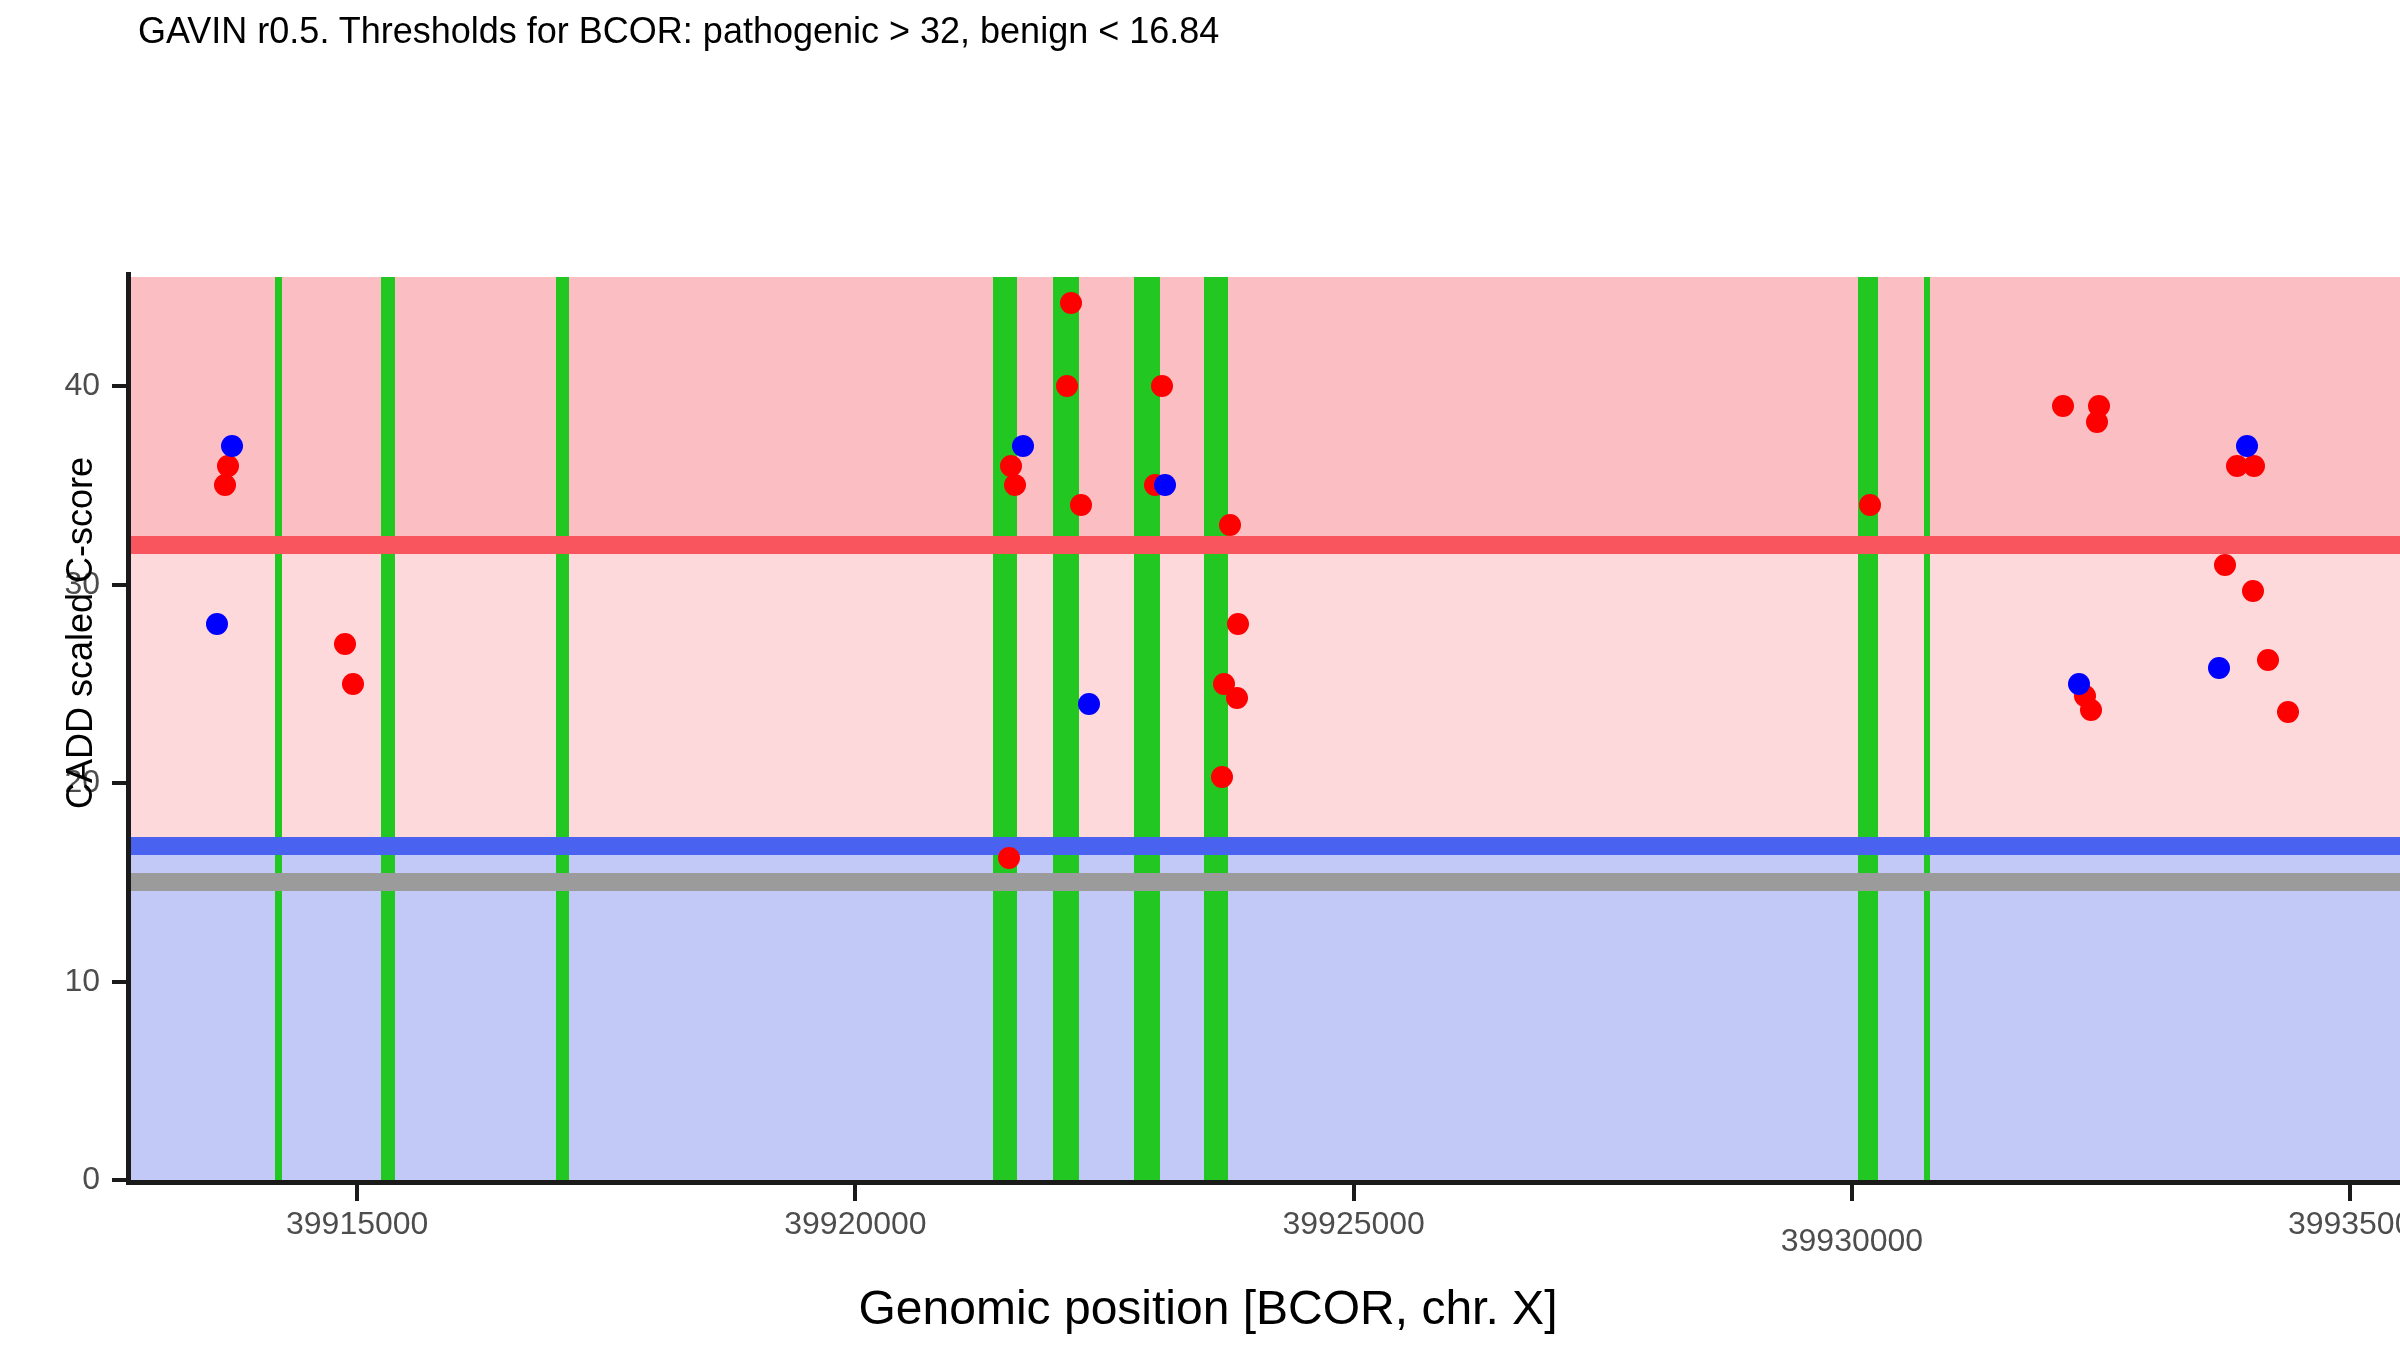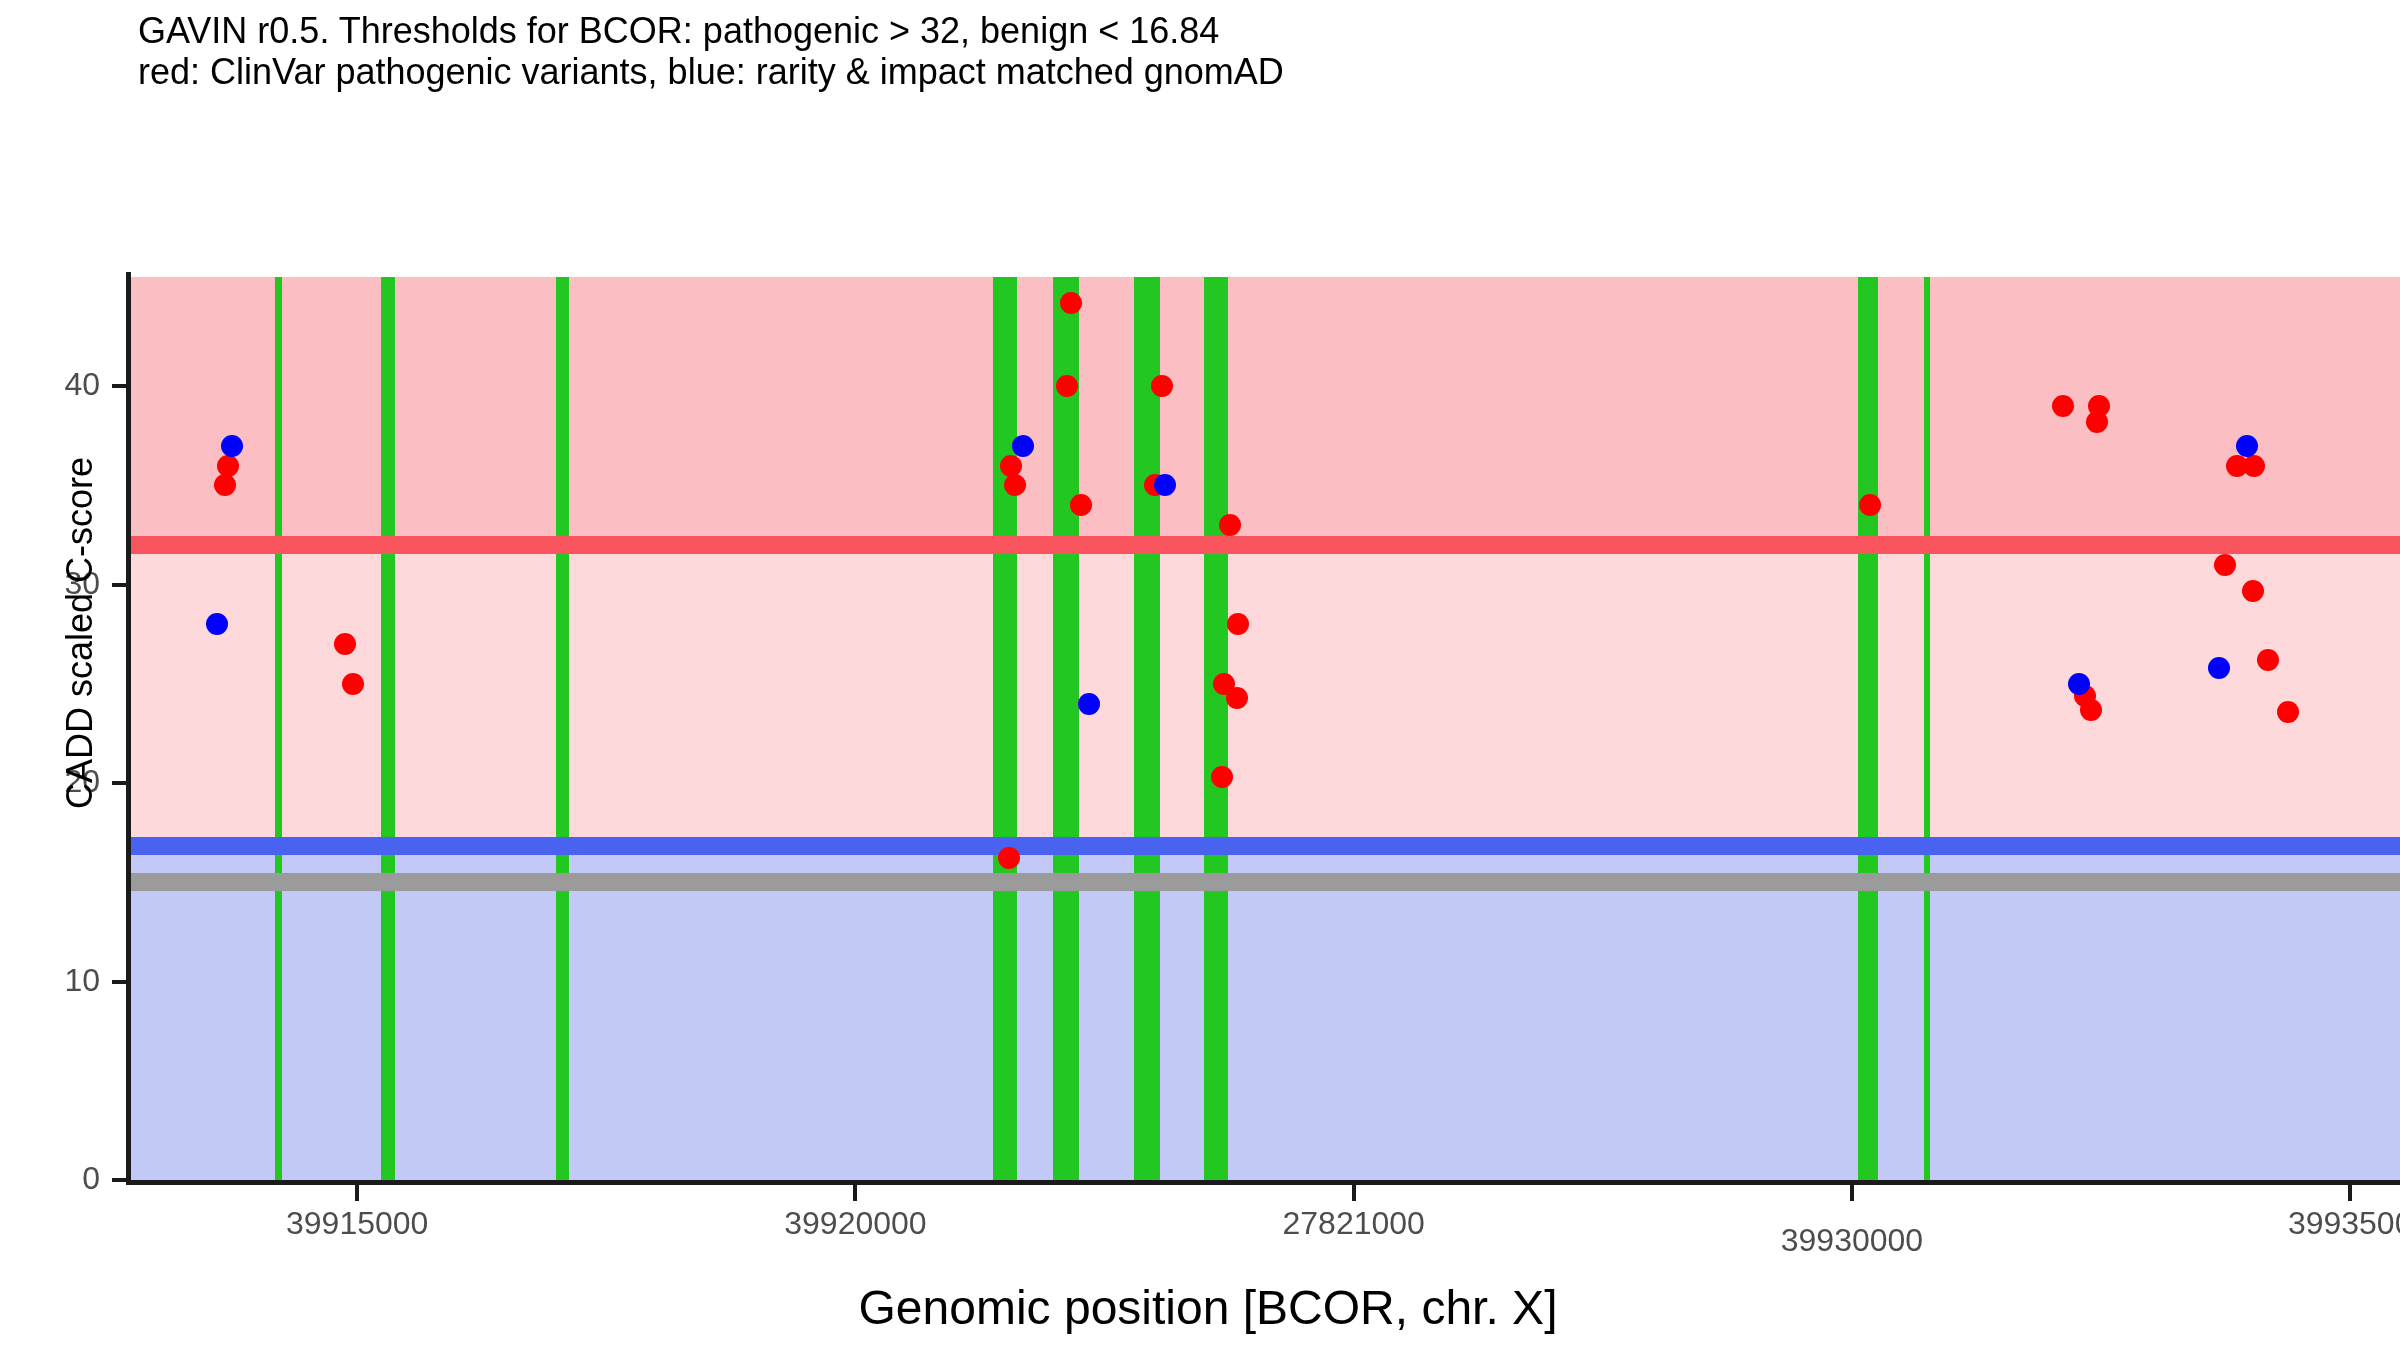--- a/index.html
+++ b/index.html
@@ -30,21 +30,20 @@
       transform:rotate(-90deg);font-size:36px;color:#000;}
   #xlab-title{position:absolute;left:8px;top:1280px;width:2400px;text-align:center;font-size:48px;color:#000;}
 </style>
 </head>
 <body>
 
 <div id="root">
 
   <div id="title-block">
     <div class="tline">GAVIN r0.5. Thresholds for BCOR: pathogenic &gt; 32, benign &lt; 16.84</div>
-    <div class="tline">red: ClinVar pathogenic variants, blue: rarity &amp; impact matched gnomAD</div>
   </div>
 
   <div id="panel">
     <div id="zones">
         <div class="band" style="top: 0px; height: 267.923px; background: rgb(251, 191, 195);"></div>
         <div class="band" style="top: 267.923px; height: 300.868px; background: rgb(253, 217, 220);"></div>
         <div class="band" style="top: 568.791px; height: 334.209px; background: rgb(195, 201, 247);"></div>
       </div>
     <div id="exons">
         <div class="exon" style="left: 147.481px; width: 6.97544px; background: rgb(34, 199, 34);"></div>
@@ -116,21 +115,21 @@
       <div class="ylabel" style="top: 564.615px; right: 2300px;">30</div>
       <div class="ytick" style="top: 384.154px;"></div>
       <div class="ylabel" style="top: 366.154px; right: 2300px;">40</div>
     </div>
   <div id="xticks">
       <div class="xtick" style="left: 355.193px;"></div>
       <div class="xlabel" style="left: 357.193px;">39915000</div>
       <div class="xtick" style="left: 853.439px;"></div>
       <div class="xlabel" style="left: 855.439px;">39920000</div>
       <div class="xtick" style="left: 1351.68px;"></div>
-      <div class="xlabel" style="left: 1353.68px;">27821000</div>
+      <div class="xlabel" style="left: 1353.68px;">39925000</div>
       <div class="xtick" style="left: 1849.93px;"></div>
       <div class="xlabel" style="left: 1851.93px; margin-top: 17px;">39930000</div>
       <div class="xtick" style="left: 2348.18px;"></div>
       <div class="xlabel" style="left: 2350.18px;">3993500</div>
     </div>
 
   <div id="ylab-title">CADD scaled C-score</div>
   <div id="xlab-title">Genomic position [BCOR, chr. X]</div>
 
 </div>

